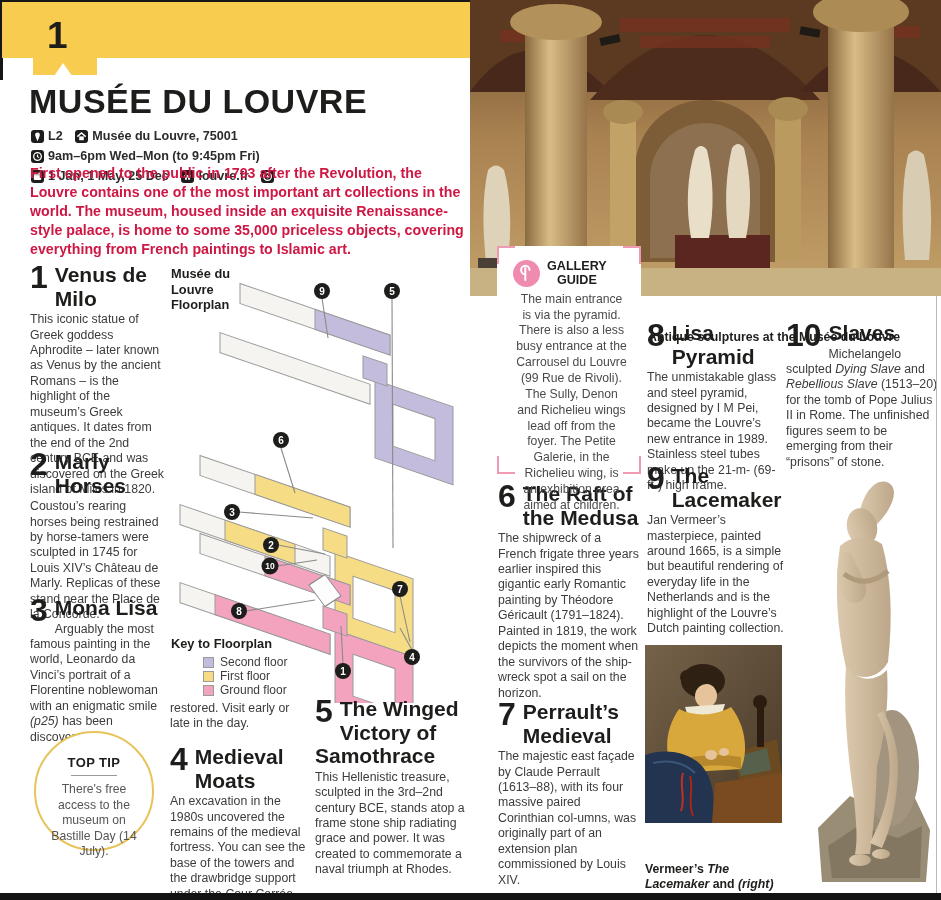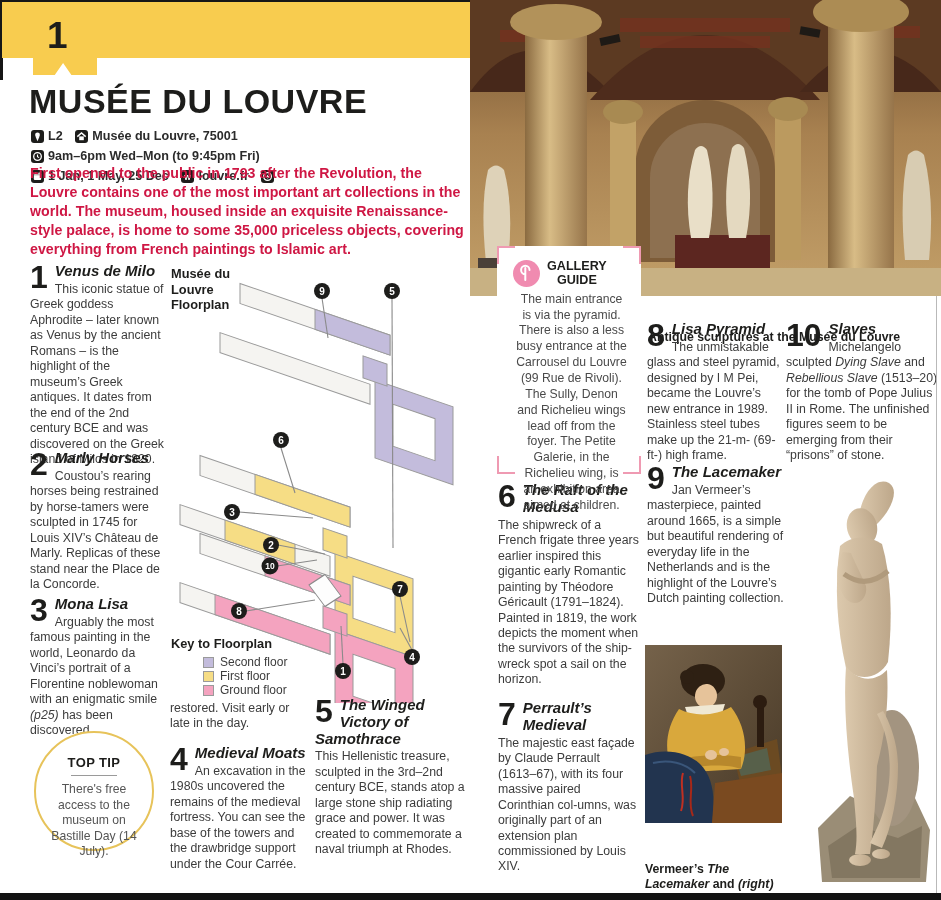--- a/index.html
+++ b/index.html
@@ -18,21 +18,21 @@
   #tab-number{left:47px;top:15px;font-size:37px;font-weight:bold;color:#1d1d1b;}
   #page-title{left:29px;top:82px;font-size:34px;font-weight:bold;letter-spacing:.5px;}
   #info-block{left:31px;top:128px;width:436px;font-size:12.6px;font-weight:bold;color:#2b2b2b;line-height:17px;}
   .inf{display:inline-flex;align-items:center;margin-right:9px;}
   .ico{display:inline-block;width:13px;height:13px;background:#1d1d1b;border-radius:3px;margin-right:4px;position:relative;flex:none;}
   .ico svg{position:absolute;left:0;top:0;}
   #intro{left:30px;top:164px;width:434px;font-size:14.2px;font-weight:bold;color:#cf1744;line-height:1.34;}
   
   .sec{position:absolute;}
   .sec .num{float:left;font-size:32px;font-weight:bold;line-height:26px;margin:1px 7px 0 0;color:#1d1d1b;}
-  .sec h3{margin:0;font-size:15px;font-weight:bold;line-height:1.12;color:#1d1d1b;font-style:italic;}
+  .sec h3{margin:0;font-size:21px;font-weight:bold;line-height:1.12;color:#1d1d1b;}
   .sec p{margin:2px 0 0 0;font-size:12.3px;line-height:1.26;color:#3c3c3c;}
   
   #floorplan-label{left:171px;top:266px;width:84px;font-size:12.8px;font-weight:bold;line-height:1.22;}
   #floorplan-key{left:171px;top:636px;font-size:12px;color:#3c3c3c;}
   #floorplan-key .kt{font-size:12.8px;font-weight:bold;color:#1d1d1b;margin-bottom:4px;}
   .krow{display:flex;align-items:center;height:14px;margin-left:32px;}
   .sw{width:9px;height:9px;margin-right:6px;border:1px solid #9a9a9a;flex:none;}
   .sw-second{background:#c3bcdc;} .sw-first{background:#f6dd85;} .sw-ground{background:#f4a3bf;}
   
   #gallery-guide{left:497px;top:246px;width:144px;height:228px;background:#fff;z-index:3;text-align:center;}
@@ -244,21 +244,21 @@
 
   <div class="abs" style="left:170px;top:701px;width:142px;font-size:12.3px;line-height:1.26;color:#3c3c3c;">restored. Visit early or late in the day.</div>
   <div class="sec" style="left:170px;top:745px;width:143px;">
     <span class="num">4</span>
     <h3>Medieval Moats</h3>
     <p>An excavation in the 1980s uncovered the remains of the medieval fortress. You can see the base of the towers and the drawbridge support under the Cour Carrée.</p>
   </div>
   <div class="sec" style="left:315px;top:697px;width:150px;">
     <span class="num">5</span>
     <h3>The Winged Victory of Samothrace</h3>
-    <p>This Hellenistic treasure, sculpted in the 3rd–2nd century BCE, stands atop a large stone ship radiating grace and power. It was created to commemorate a naval triumph at Rhodes.</p>
+    <p>This Hellenistic treasure, sculpted in the 3rd–2nd century BCE, stands atop a frame stone ship radiating grace and power. It was created to commemorate a naval triumph at Rhodes.</p>
   </div>
 
   <div class="abs" id="gallery-guide">
     <span class="corn c-tl"></span>
     <span class="corn c-tr"></span>
     <span class="corn c-bl"></span>
     <span class="corn c-br"></span>
     <div id="gg-head">
       <span id="gg-icon">
         <svg width="27" height="27">
@@ -273,21 +273,21 @@
   </div>
 
   <div class="sec" style="left:498px;top:482px;width:142px;">
     <span class="num">6</span>
     <h3>The Raft of the Medusa</h3>
     <p>The shipwreck of a French frigate three years earlier inspired this gigantic early Romantic painting by Théodore Géricault (1791–1824). Painted in 1819, the work depicts the moment when the survivors of the ship-wreck spot a sail on the horizon.</p>
   </div>
   <div class="sec" style="left:498px;top:700px;width:140px;">
     <span class="num">7</span>
     <h3>Perrault’s Medieval</h3>
-    <p>The majestic east façade by Claude Perrault (1613–67), with its four massive paired Corinthian col-umns, was originally part of an extension plan commissioned by Louis XIV.</p>
+    <p>The majestic east façade by Claude Perrault (1613–88), with its four massive paired Corinthian col-umns, was originally part of an extension plan commissioned by Louis XIV.</p>
   </div>
 
   <svg class="abs" id="museum-photo" viewBox="0 0 471 296">
     <defs>
       <linearGradient id="stoneG" x1="0" y1="0" x2="0" y2="1">
         <stop offset="0" stop-color="#6e4e2e"></stop>
           <stop offset=".45" stop-color="#a88150"></stop>
           <stop offset="1" stop-color="#c3a069"></stop>
       </linearGradient>
       <linearGradient id="colG" x1="0" y1="0" x2="1" y2="0">

